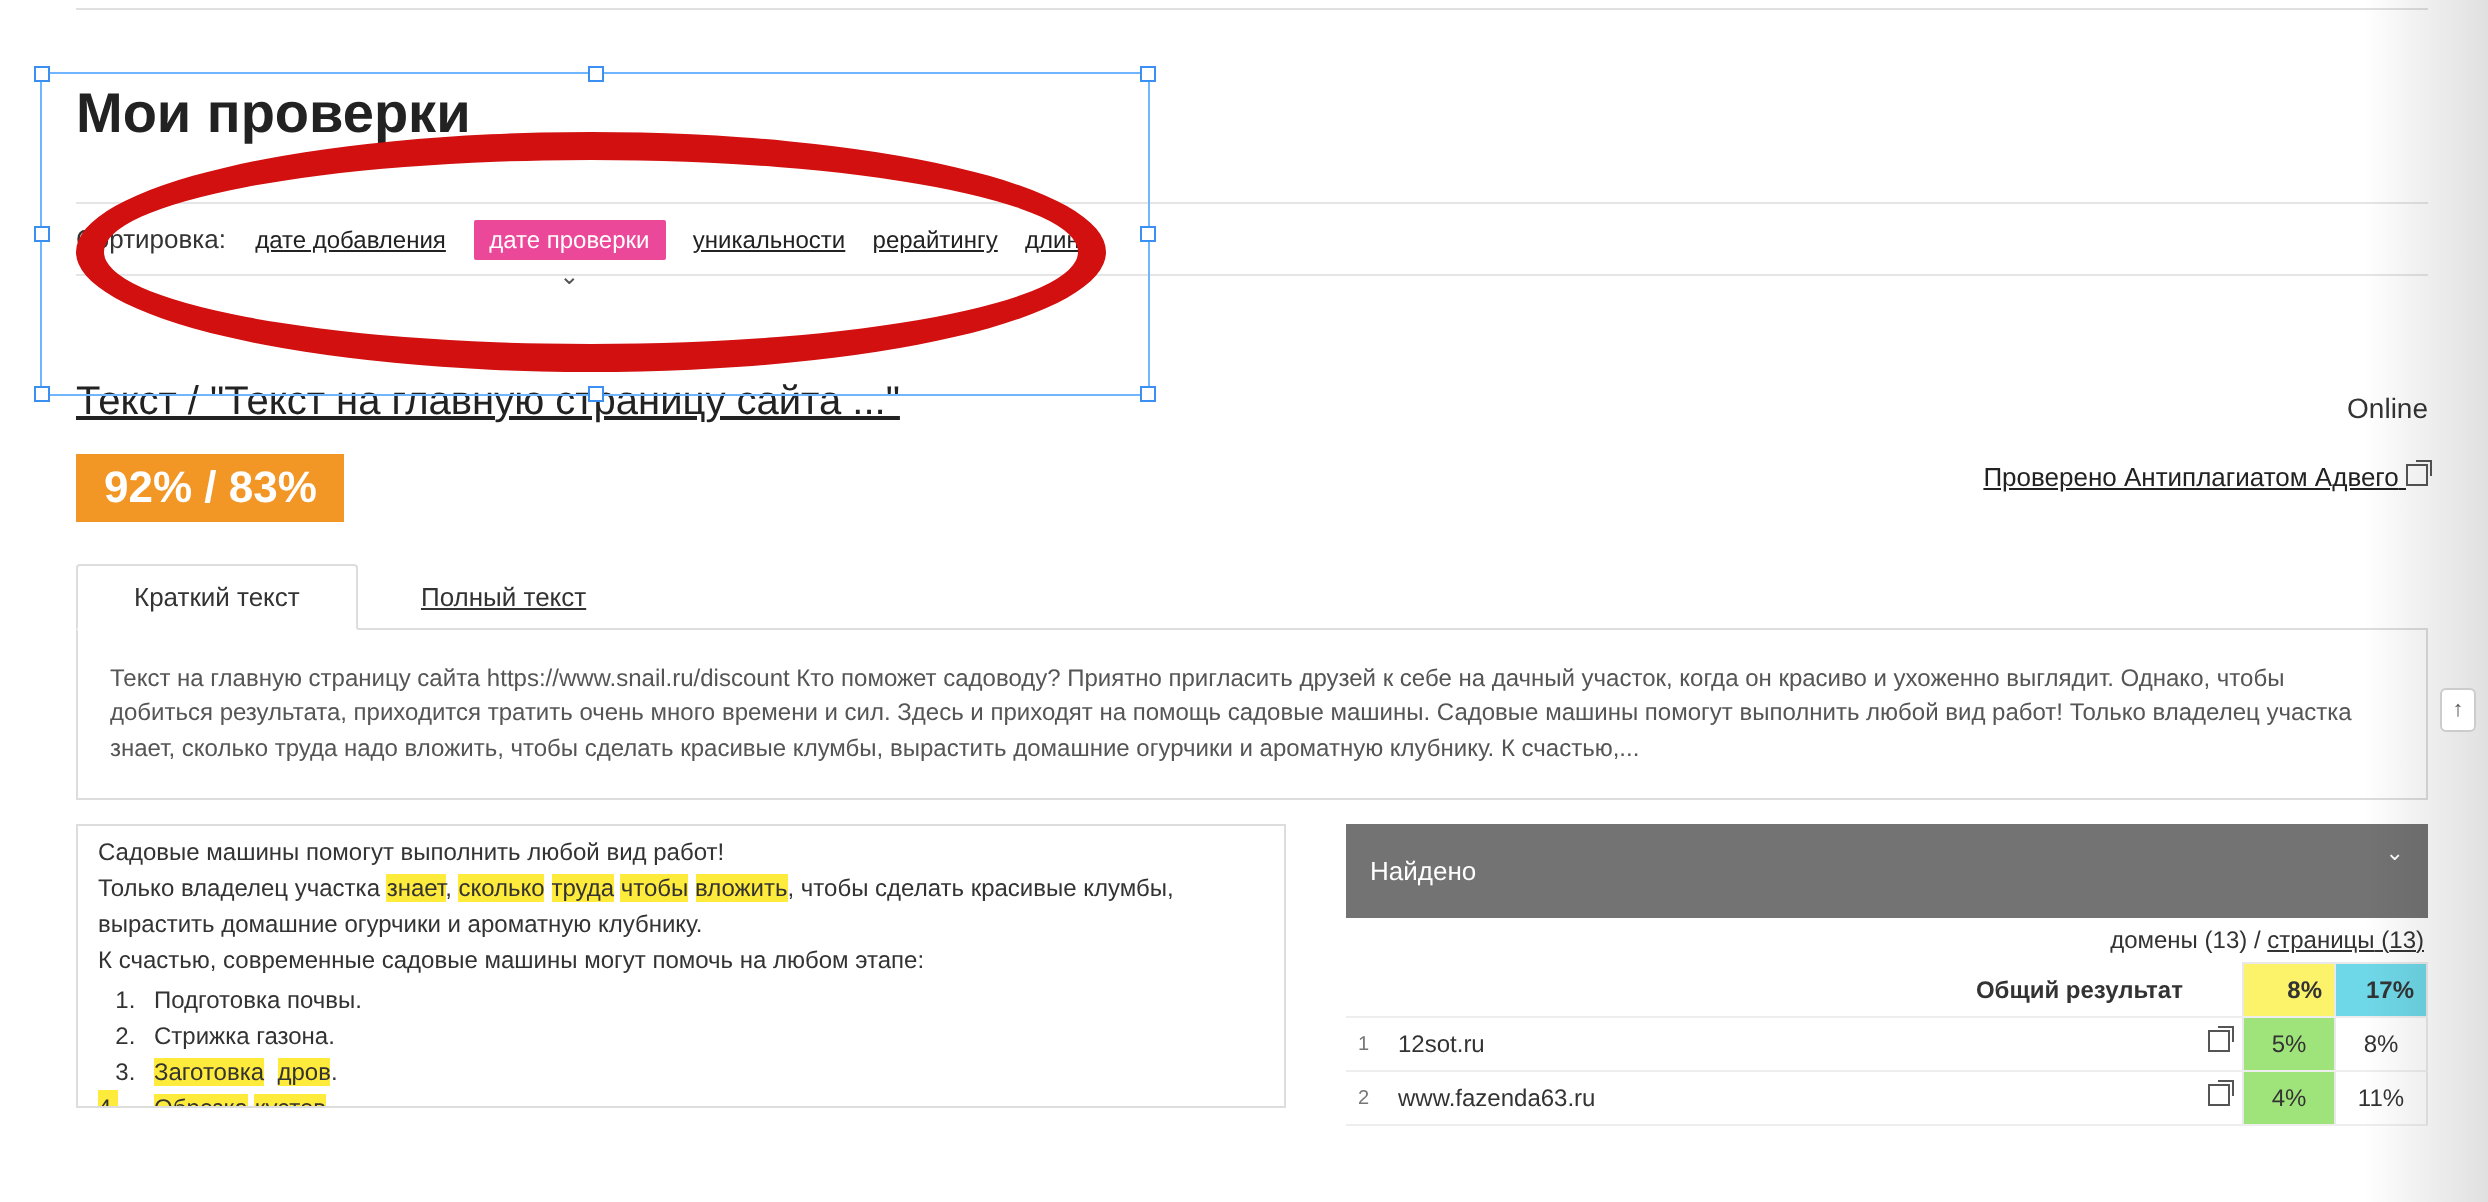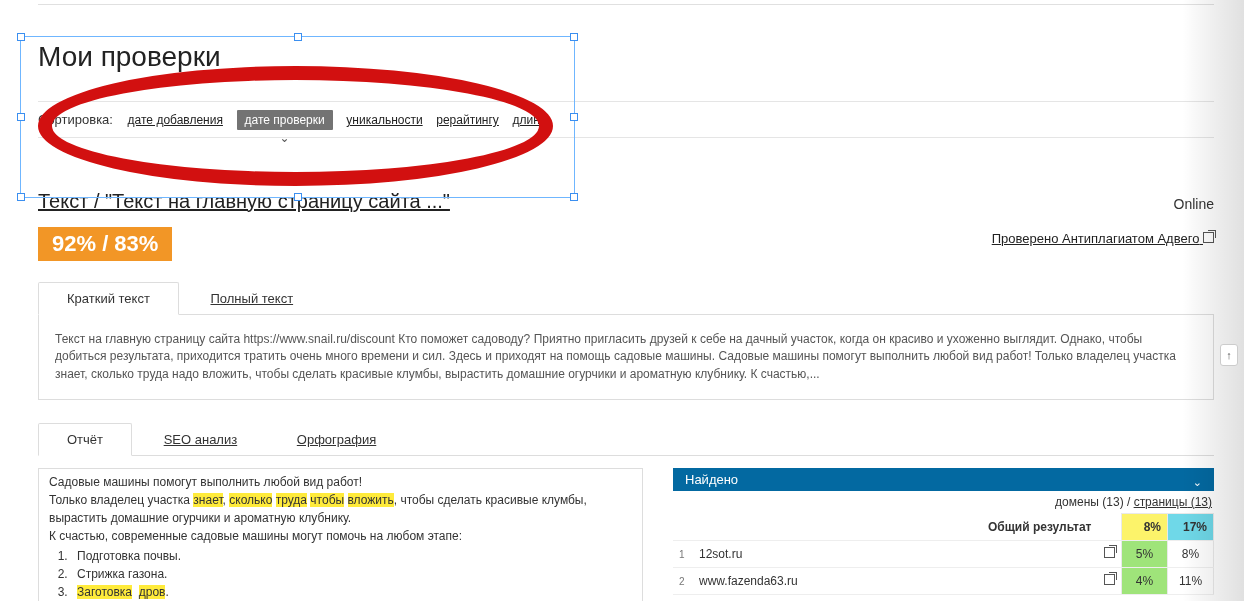--- a/index.html
+++ b/index.html
@@ -19,39 +19,39 @@
     padding: 0 30px 0 38px;
     height: 601px;
   }
   .top-hr {
     border: none;
     border-top: 1px solid #e0e0e0;
     margin: 4px 0 8px 0;
   }
   h1.page-title {
     font-size: 28px;
-    font-weight: normal;
+    font-weight: bold;
     margin: 36px 0 28px 0;
     color: #222;
   }
   .sortbar {
     border-bottom: 1px solid #e5e5e5;
     border-top: 1px solid #e5e5e5;
     padding: 10px 0 10px 0;
   }
   .sortbar .lbl { color: #333; margin-right: 6px; }
   .sortbar a {
     color: #222;
     text-decoration: underline;
     margin: 0 5px;
     cursor: pointer;
     font-size: 12px;
   }
   .sortbar .active {
-    background: #737373;
+    background: #ec4899;
     color: #fff;
     padding: 3px 8px;
     text-decoration: none;
     border-radius: 1px;
     position: relative;
   }
   .sortbar .active::after {
     content: "⌄";
     position: absolute;
     bottom: -15px;
@@ -162,23 +162,23 @@
     overflow-y: scroll;
     padding: 4px 10px 4px 10px;
     font-size: 12px;
     line-height: 1.5;
   }
   ol.steps { margin: 2px 0 0 0; padding-left: 22px; }
   ol.steps li { padding-left: 6px; }
   .hl { background: #ffeb3b; }
 
   .found-header {
-    background: #0369a1;
+    background: #737373;
     color: #fff;
-    padding: 4px 12px;
+    padding: 16px 12px;
     font-size: 13px;
     position: relative;
   }
   .found-header .chev {
     position: absolute; right: 12px; top: 8px;
     font-size: 11px;
   }
   .domains-line {
     text-align: right;
     font-size: 12px;
@@ -261,25 +261,20 @@
       </a>
       <div style="clear:both"></div>
     </div>
 
     <div class="tabs">
       <span class="tab active">Краткий текст</span>
       <span class="tab inactive">Полный текст</span>
     </div>
     <div class="text-preview">Текст на главную страницу сайта https://www.snail.ru/discount Кто поможет садоводу? Приятно пригласить друзей к себе на дачный участок, когда он красиво и ухоженно выглядит. Однако, чтобы добиться результата, приходится тратить очень много времени и сил. Здесь и приходят на помощь садовые машины. Садовые машины помогут выполнить любой вид работ! Только владелец участка знает, сколько труда надо вложить, чтобы сделать красивые клумбы, вырастить домашние огурчики и ароматную клубнику. К счастью,...</div>
 
-    <div class="tabs subtabs">
-      <span class="tab active">Отчёт</span>
-      <span class="tab inactive">SEO анализ</span>
-      <span class="tab inactive">Орфография</span>
-    </div>
 
     <div class="columns">
       <div class="left-col">
         <div class="left-box">
           <div>Садовые машины помогут выполнить  любой вид работ!</div>
           <div><span>Только владелец участка </span><span class="hl">знает</span>, <span class="hl">сколько</span> <span class="hl">труда</span> <span class="hl">чтобы</span> <span class="hl">вложить</span><span>, чтобы сделать красивые клумбы, вырастить домашние огурчики и ароматную клубнику.</span></div>
           <div>К счастью, современные садовые машины могут помочь на любом этапе:</div>
           <ol class="steps">
             <li>Подготовка  почвы.</li>
             <li>Стрижка газона.</li>

